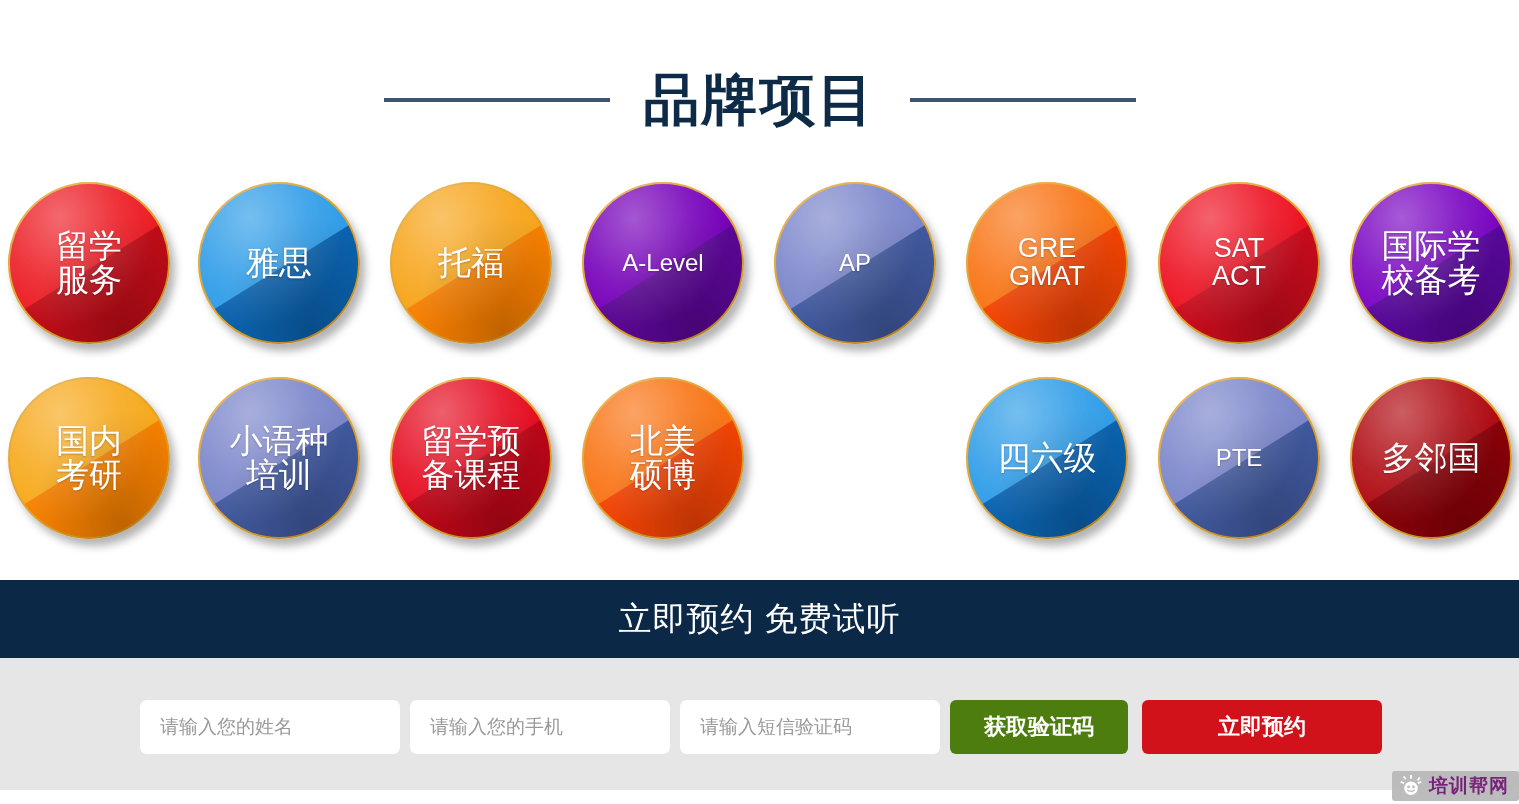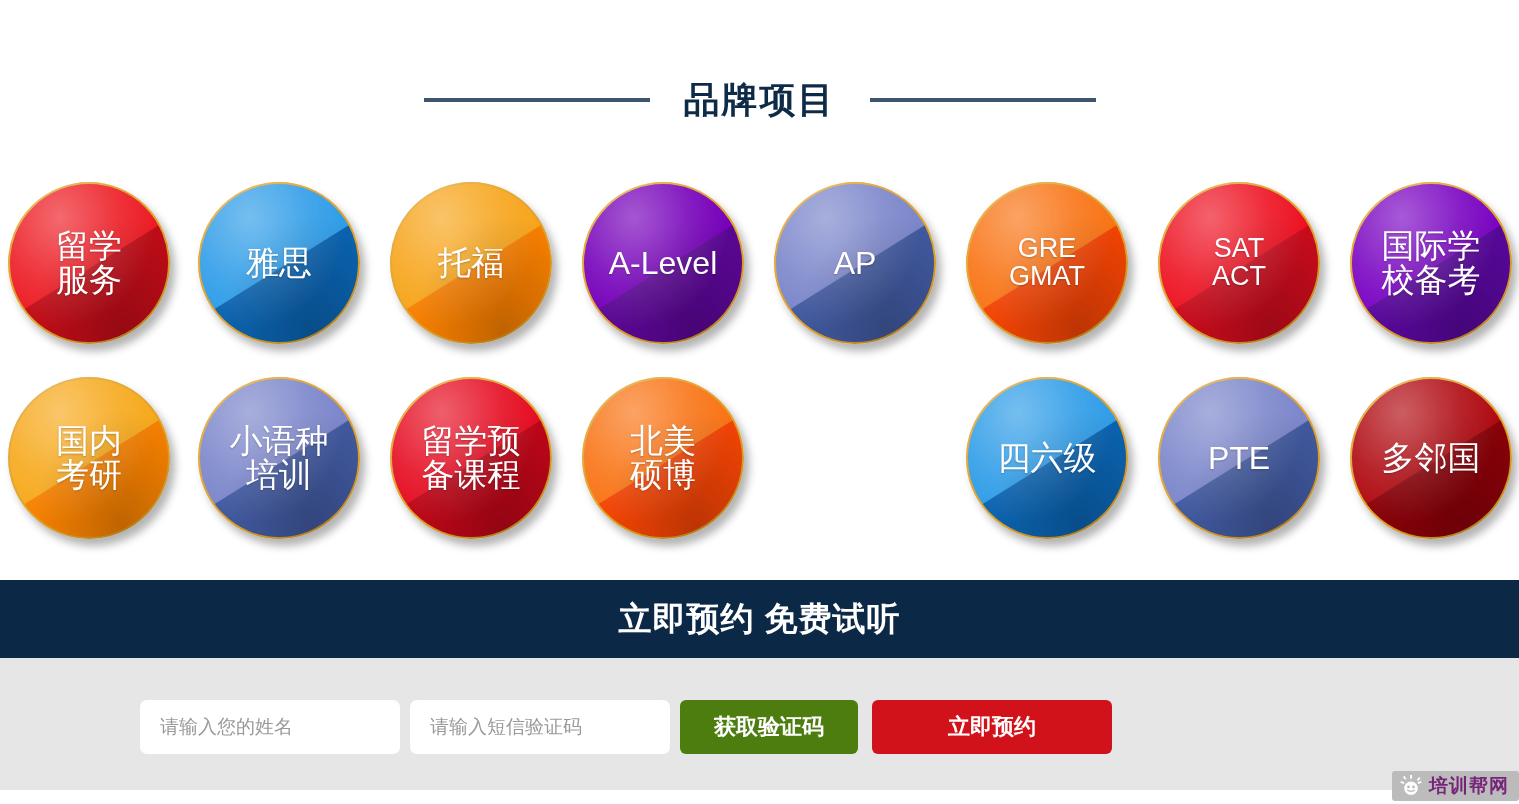--- a/index.html
+++ b/index.html
@@ -13,21 +13,21 @@
 
   
   .title-row {
     position: absolute; top: 60px; left: 0; width: 1519px; height: 80px;
     display: flex; align-items: center; justify-content: center; gap: 0;
   }
   .title-rule { height: 4px; width: 226px; background: #3e5571; }
   .title-rule.left { margin-right: 34px; }
   .title-rule.right { margin-left: 34px; }
   .title-text {
-    font-size: 36px; font-weight: bold; color: #0d2a47;
+    font-size: 56px; font-weight: bold; color: #0d2a47;
     letter-spacing: 2px; line-height: 1; white-space: nowrap;
   }
 
   
   .grid {
     position: absolute; top: 182px; left: 0; width: 1344px;
   }
   .grid-row {
     position: relative; height: 195px; width: 1519px;
   }
@@ -48,31 +48,31 @@
   .bubble .label {
     position: relative; z-index: 3;
     color: #ffffff; text-align: center;
     font-weight: normal; line-height: 1.02;
     white-space: pre; letter-spacing: 0px;
     text-shadow: 0 1px 2px rgba(0,0,0,0.22);
   }
   .label.cn2 { font-size: 33px; }
   .label.cn1 { font-size: 33px; }
   .label.cn-wide { font-size: 33px; }
-  .label.lat-lg { font-size: 32px; }
+  .label.lat-lg { font-size: 24px; }
   .label.lat-md { font-size: 27px; }
 
   
   .banner {
     position: absolute; left: 0; top: 580px; width: 1519px; height: 78px;
     background: #0b2847;
     display: flex; align-items: center; justify-content: center;
   }
   .banner-text {
-    color: #ffffff; font-size: 33px; font-weight: bold; letter-spacing: 1px;
+    color: #ffffff; font-size: 33px; font-weight: normal; letter-spacing: 1px;
   }
 
   
   .formstrip {
     position: absolute; left: 0; top: 658px; width: 1519px; height: 132px;
     background: #e6e6e6;
   }
   .form-inner {
     position: absolute; left: 140px; top: 42px;
     display: flex; align-items: center; gap: 0;
@@ -193,20 +193,21 @@
       </div>
   </div>
 
   <div class="banner" style="background: rgb(11, 40, 71);">
     <div class="banner-text">立即预约 免费试听</div>
   </div>
 
   <div class="formstrip" style="background: rgb(230, 230, 230);">
     <div class="form-inner">
       <input class="fld" type="text" placeholder="请输入您的姓名" style="">
+      <input class="fld" type="text" placeholder="请输入您的手机" style="">
       <input class="fld" type="text" placeholder="请输入短信验证码" style="">
       <button class="btn btn-code" style="background: #4d7c0f;">获取验证码</button>
       <button class="btn btn-book" style="background: rgb(209, 18, 27);">立即预约</button>
     </div>
   </div>
 
   <div class="watermark">
     <span>
       <svg class="wm-icon" viewBox="0 0 24 24" aria-hidden="true">
         <g fill="#ffffff">

